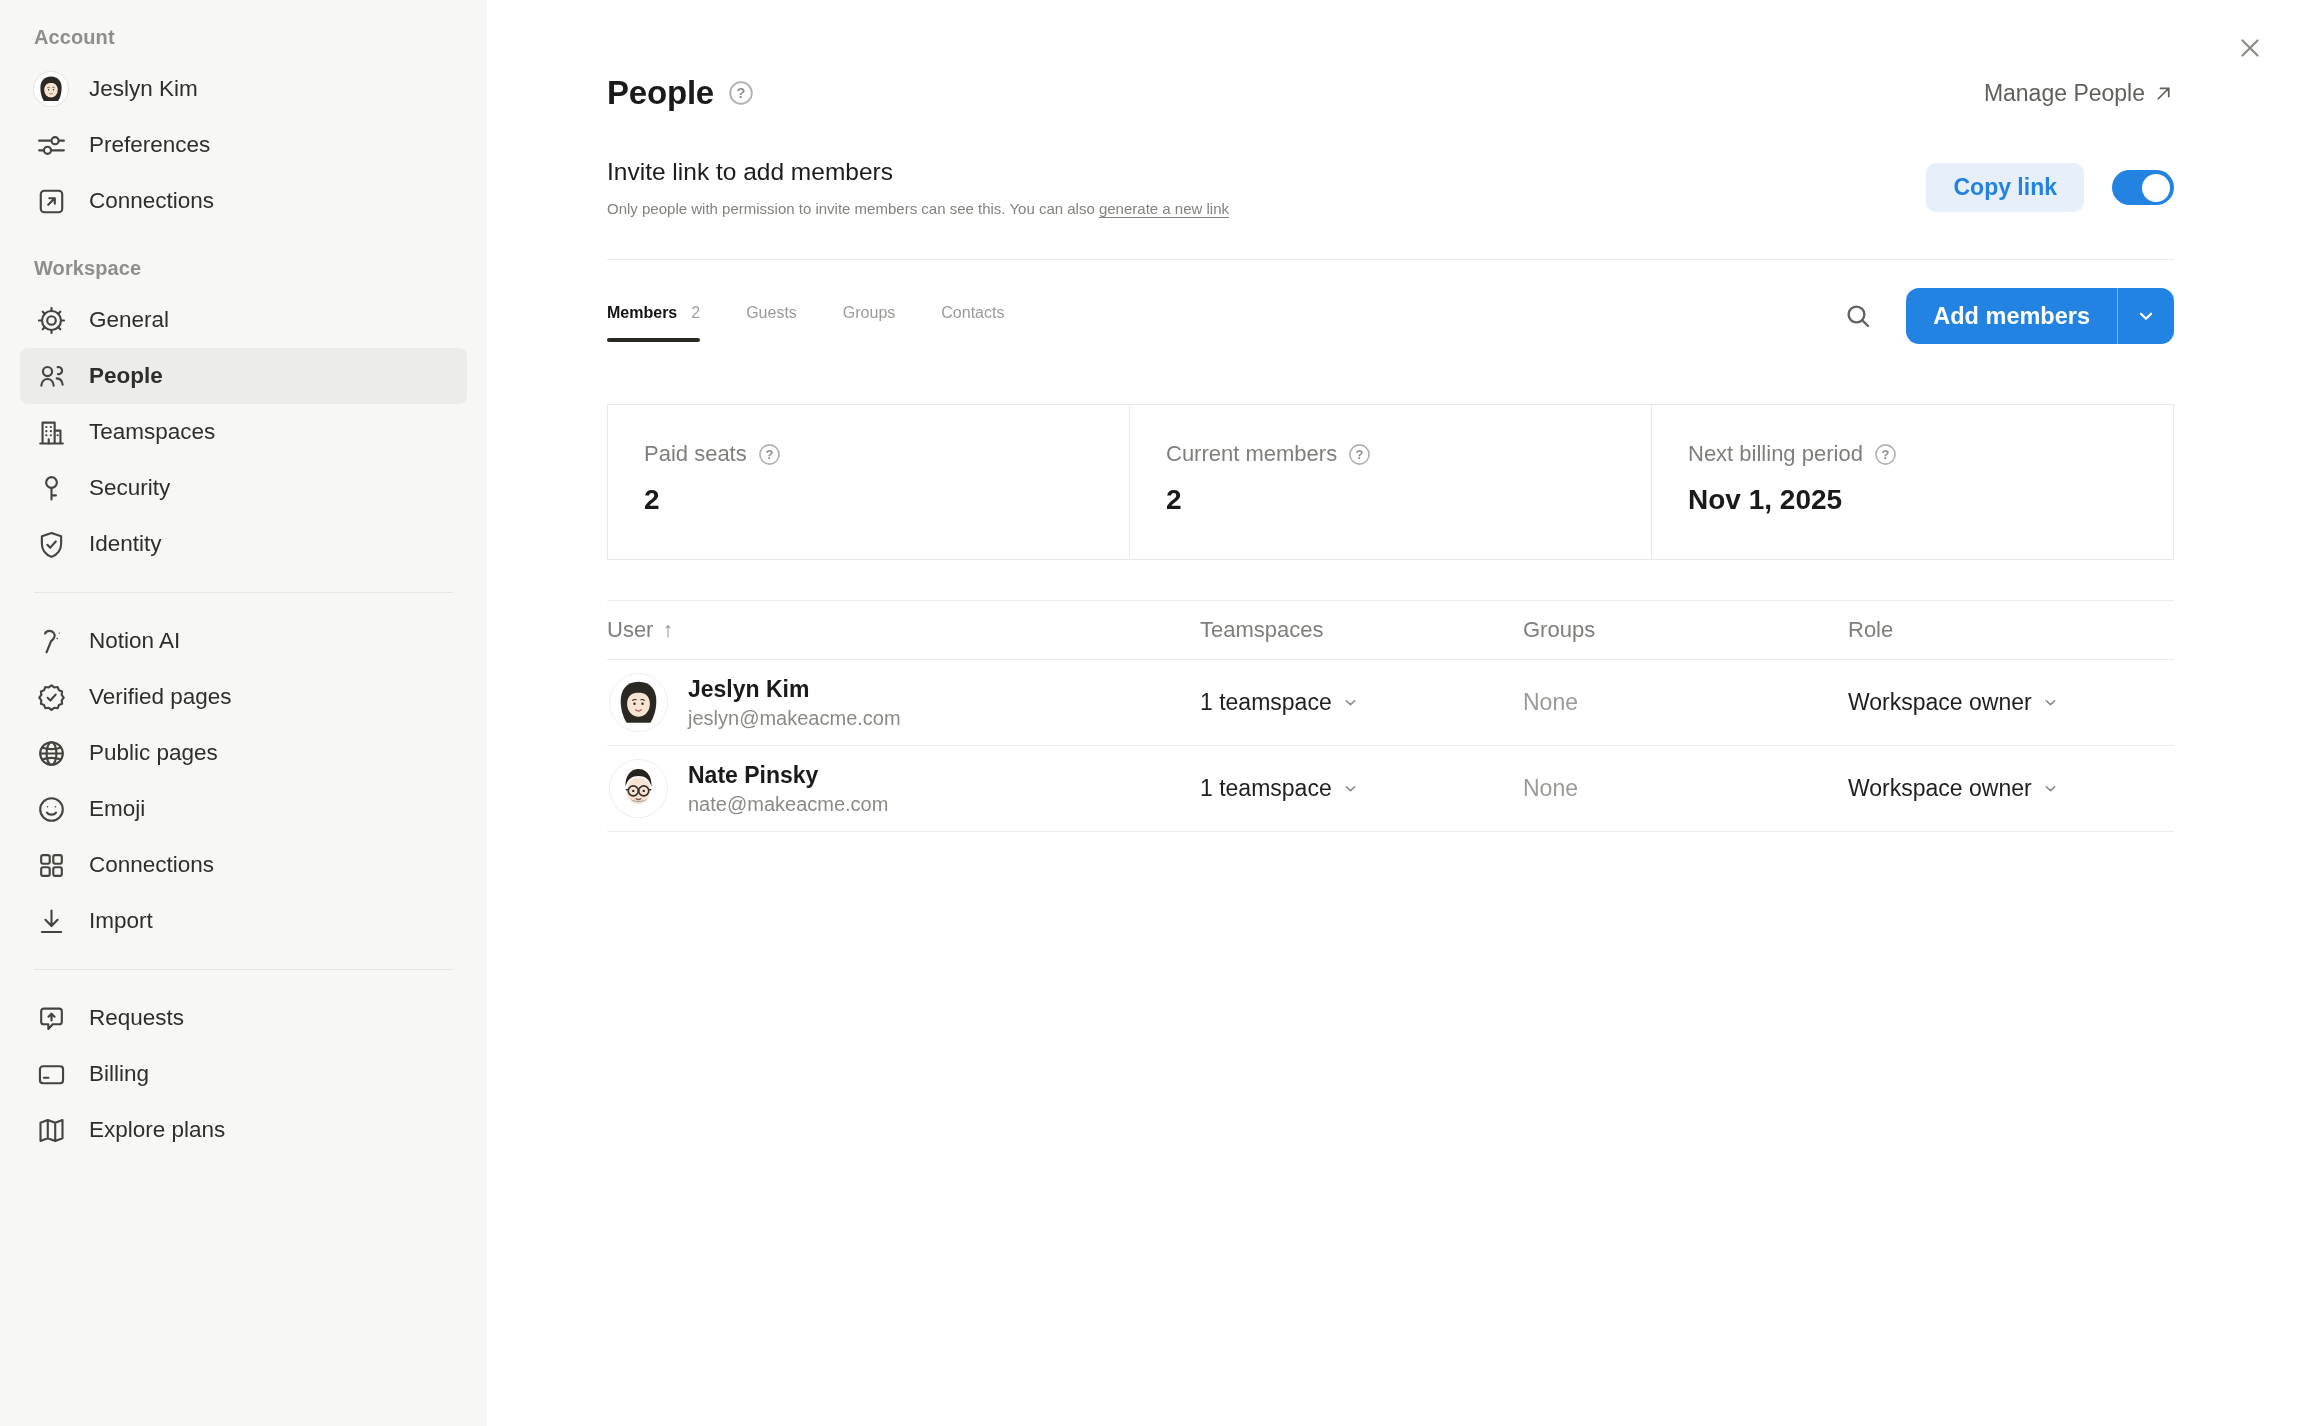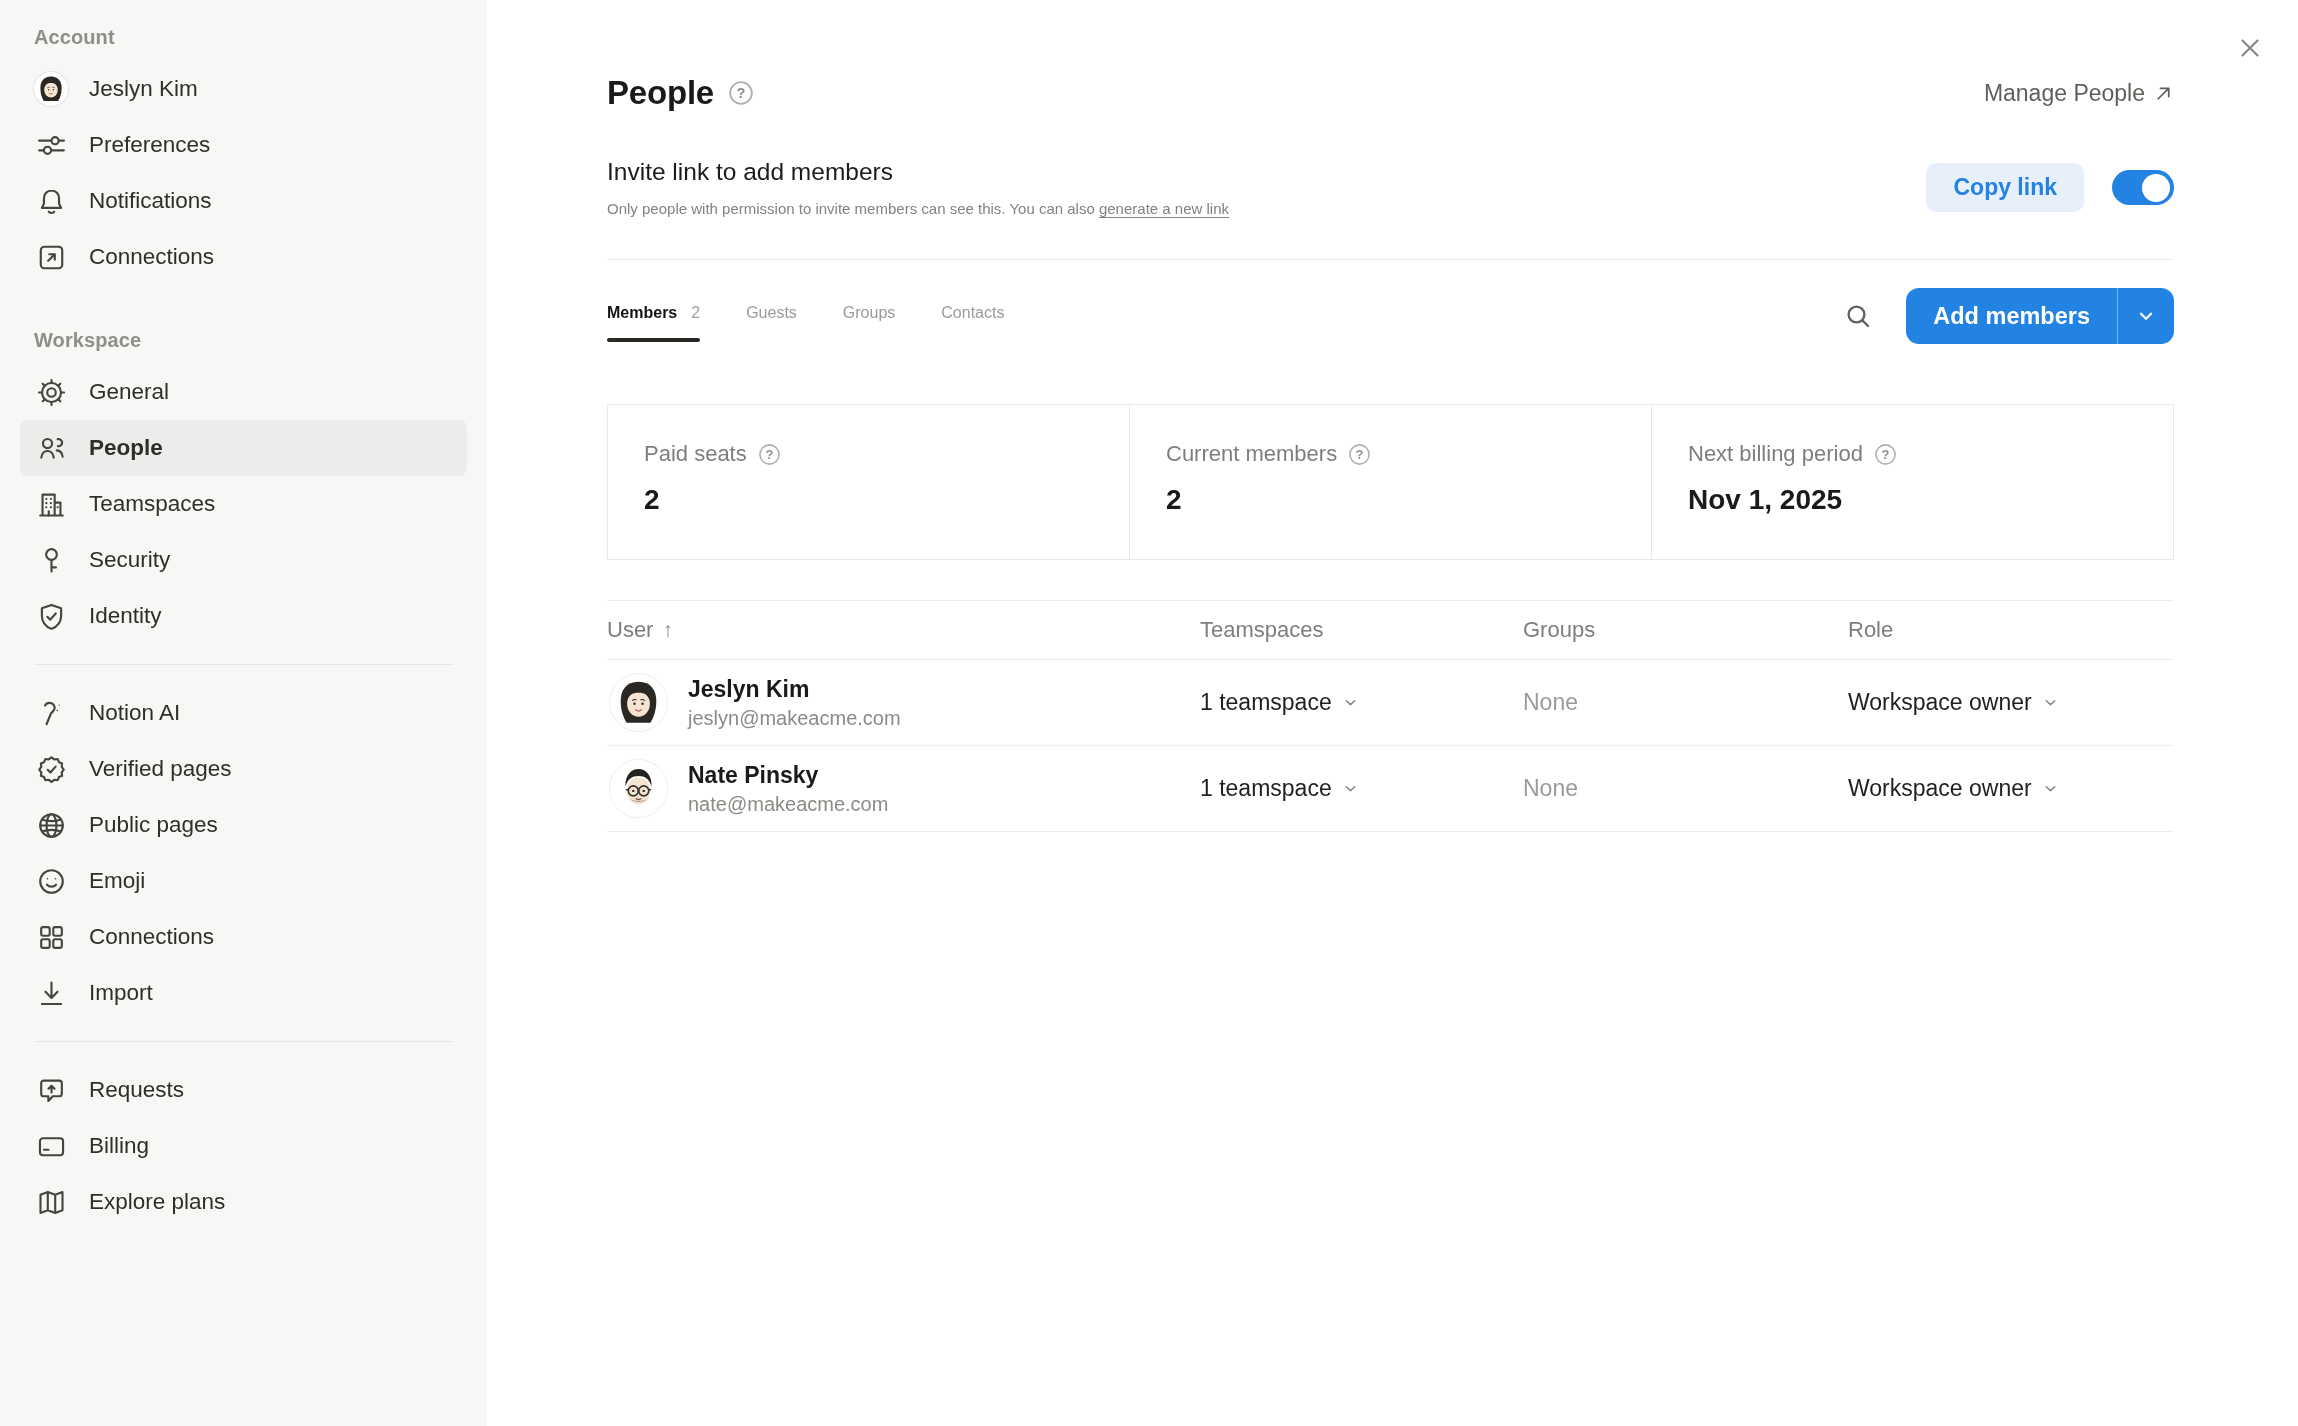--- a/index.html
+++ b/index.html
@@ -13,21 +13,21 @@
 
   
   .sidebar {
     width:487px; min-width:487px; height:100%;
     background:#f7f7f5; padding:26px 20px 20px 20px;
   }
   .section-label {
     font-size:20px; font-weight:700; color:#8f8e8a;
     padding:0 14px; margin-bottom:12px; letter-spacing:.1px;
   }
-  .section-label.workspace { margin-top:44px; }
+  .section-label.workspace { margin-top:28px; }
   .side-item {
     height:56px; display:flex; align-items:center; gap:21px;
     padding:0 14px; border-radius:8px; cursor:pointer;
     font-size:22.5px; color:#2f2e2b;
   }
   .side-item .ic { width:34px; height:34px; display:flex; align-items:center; justify-content:center; flex:none; }
   .side-item .ic svg { width:33px; height:33px; stroke:#45443f; fill:none; stroke-width:1.55; stroke-linecap:round; stroke-linejoin:round; }
   .side-item.active { background:#ececea; font-weight:700; }
   .side-divider { height:1px; background:#e6e6e4; margin:20px 14px; }
   .avatar-sm { width:34px; height:34px; border-radius:50%; overflow:hidden; box-shadow:0 0 0 1px rgba(0,0,0,.08); background:#fff; }
@@ -157,28 +157,20 @@
       <span class="ic">
         <svg viewBox="0 0 24 24">
             <path d="M3 8.5h8.2M17.6 8.5H21M3 15.5h3.3M12.3 15.5H21"></path>
             <circle cx="14.6" cy="8.5" r="2.6"></circle>
             <circle cx="9.1" cy="15.5" r="2.6"></circle>
           </svg>
       </span>
       <span>Preferences</span>
     </div>
 
-    <div class="side-item">
-      <span class="ic">
-        <svg viewBox="0 0 24 24">
-            <path d="M12 4c-3.3 0-5.5 2.5-5.5 6v3.6L5 16.6h14l-1.5-3V10c0-3.5-2.2-6-5.5-6zM10 19.4c.5 1.2 3.5 1.2 4 0"></path>
-          </svg>
-      </span>
-      <span>Notifications</span>
-    </div>
 
     <div class="side-item">
       <span class="ic">
         <svg viewBox="0 0 24 24">
             <rect x="4.2" y="4.2" width="15.6" height="15.6" rx="2.6"></rect>
             <path d="M9.6 14.4l4.8-4.8M10.4 9.6h4v4"></path>
           </svg>
       </span>
       <span>Connections</span>
     </div>

